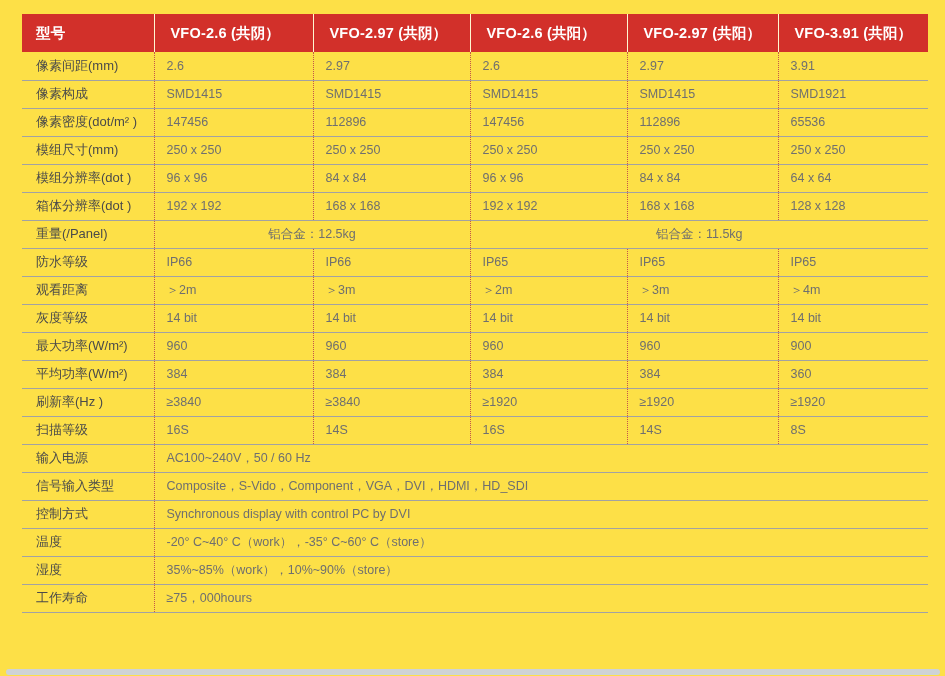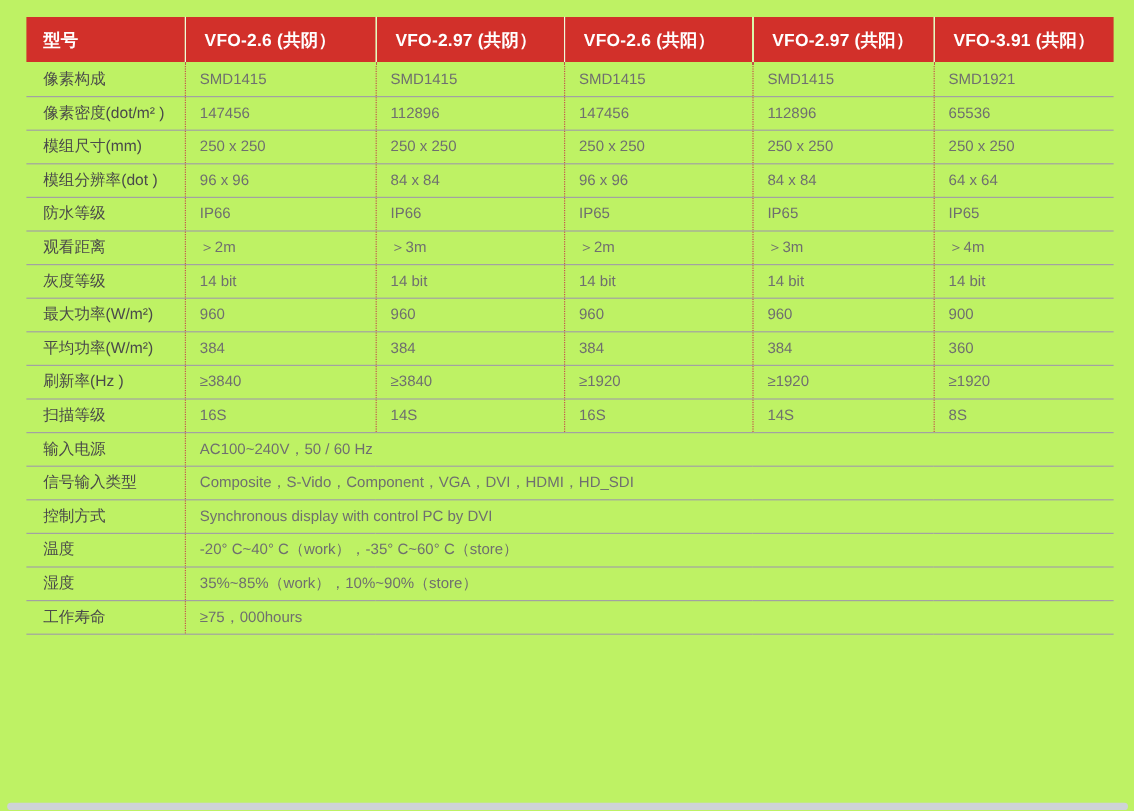--- a/index.html
+++ b/index.html
@@ -1,21 +1,21 @@
 <!DOCTYPE html>
 <html><head>
 <meta charset="utf-8">
 <style>
   * { margin:0; padding:0; box-sizing:border-box; }
   html,body { background:#ffffff; }
   body {
     width:945px; height:676px; position:relative; overflow:hidden;
     font-family:"Liberation Sans","DejaVu Sans",sans-serif;
   }
-  .page { position:absolute; inset:0; background:#bef264; }
+  .page { position:absolute; inset:0; background:#fde047; }
 
   table.spec-table {
     position:absolute; left:22px; top:14px; width:906px;
     border-collapse:collapse; table-layout:fixed;
   }
   thead th {
     background:#d2302a; color:#ffffff;
     font-size:14.5px; font-weight:bold; text-align:left;
     height:38px; padding:0 0 0 16px; letter-spacing:.2px;
     white-space:nowrap; overflow:hidden;
@@ -58,20 +58,28 @@
           <th>型号</th>
           <th>VFO-2.6 (共阴）</th>
           <th>VFO-2.97 (共阴）</th>
           <th>VFO-2.6 (共阳）</th>
           <th>VFO-2.97 (共阳）</th>
           <th>VFO-3.91 (共阳）</th>
         </tr>
     </thead>
     <tbody id="body-rows">
         <tr>
+          <td class="label-cell">像素间距(mm)</td>
+          <td class="val-cell">2.6</td>
+          <td class="val-cell">2.97</td>
+          <td class="val-cell">2.6</td>
+          <td class="val-cell">2.97</td>
+          <td class="val-cell">3.91</td>
+        </tr>
+        <tr>
           <td class="label-cell">像素构成</td>
           <td class="val-cell">SMD1415</td>
           <td class="val-cell">SMD1415</td>
           <td class="val-cell">SMD1415</td>
           <td class="val-cell">SMD1415</td>
           <td class="val-cell">SMD1921</td>
         </tr>
         <tr>
           <td class="label-cell">像素密度(dot/m² )</td>
           <td class="val-cell">147456</td>
@@ -90,20 +98,33 @@
         </tr>
         <tr>
           <td class="label-cell">模组分辨率(dot )</td>
           <td class="val-cell">96 x 96</td>
           <td class="val-cell">84 x 84</td>
           <td class="val-cell">96 x 96</td>
           <td class="val-cell">84 x 84</td>
           <td class="val-cell">64 x 64</td>
         </tr>
         <tr>
+          <td class="label-cell">箱体分辨率(dot )</td>
+          <td class="val-cell">192 x 192</td>
+          <td class="val-cell">168 x 168</td>
+          <td class="val-cell">192 x 192</td>
+          <td class="val-cell">168 x 168</td>
+          <td class="val-cell">128 x 128</td>
+        </tr>
+        <tr>
+          <td class="label-cell">重量(/Panel)</td>
+          <td class="val-cell center-cell" colspan="2">铝合金：12.5kg</td>
+          <td class="val-cell center-cell" colspan="3">铝合金：11.5kg</td>
+        </tr>
+        <tr>
           <td class="label-cell">防水等级</td>
           <td class="val-cell">IP66</td>
           <td class="val-cell">IP66</td>
           <td class="val-cell">IP65</td>
           <td class="val-cell">IP65</td>
           <td class="val-cell">IP65</td>
         </tr>
         <tr>
           <td class="label-cell">观看距离</td>
           <td class="val-cell">＞2m</td>

